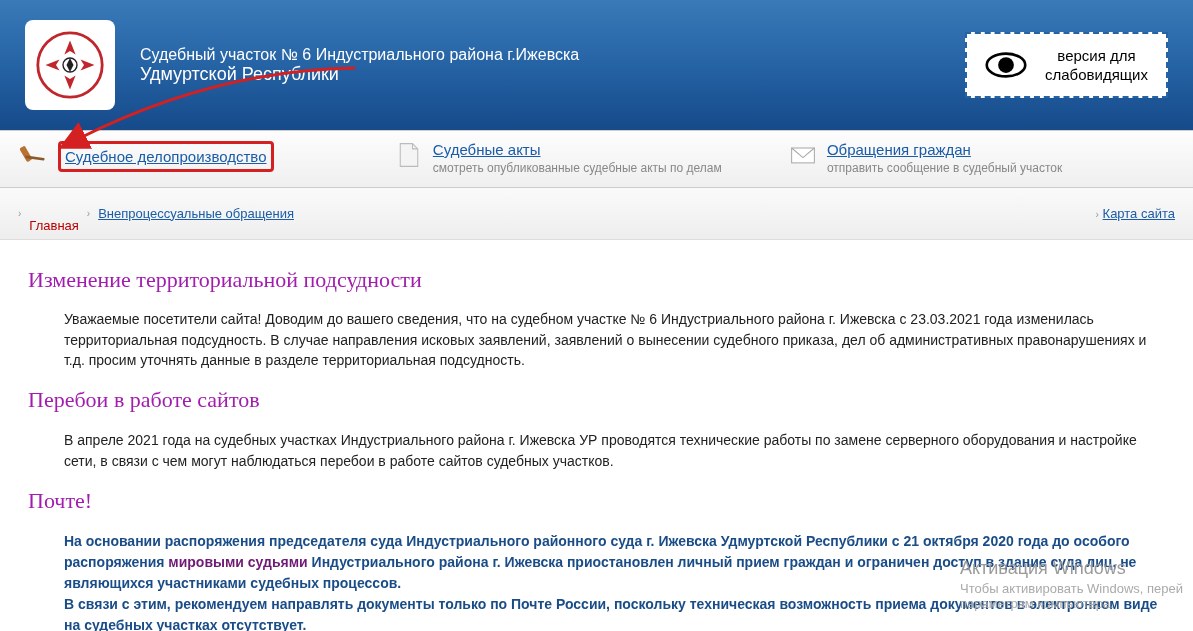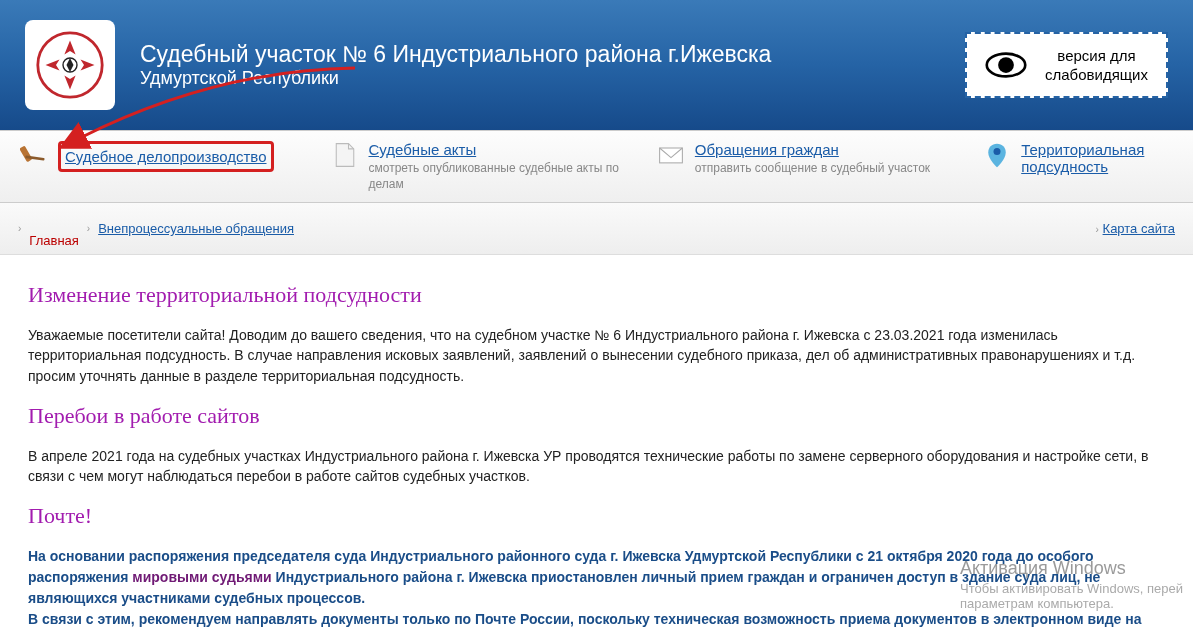--- a/index.html
+++ b/index.html
@@ -11,21 +11,21 @@
   display: flex;
   align-items: center;
   position: relative;
 }
 .logo {
   width: 90px; height: 90px; background: #fff; border-radius: 8px;
   display: flex; align-items: center; justify-content: center; margin-right: 25px;
 }
 .logo svg { width: 70px; height: 70px; }
 .title-block { color: #fff; }
-.title-line1 { font-size: 23px; font-weight: normal; margin-bottom: 0; }
+.title-line1 { font-size: 16px; font-weight: normal; margin-bottom: 0; }
 .title-line2 { font-size: 18px; font-weight: normal; }
 
 .vision-btn {
   position: absolute; right: 25px; top: 32px;
   background: #fff; border: 2px dashed #2563a5; padding: 10px 18px;
   display: flex; align-items: center; gap: 18px; cursor: pointer;
 }
 .vision-text { text-align: center; font-size: 15px; line-height: 1.3; }
 .eye-icon { width: 42px; height: 42px; }
 
@@ -52,21 +52,21 @@
   font-size: 13px;
   position: relative;
 }
 .breadcrumb .sep { color: #999; font-size: 10px; }
 .breadcrumb .bc-main { color: #b00; margin-top: 24px; }
 .breadcrumb .bc-link { color: #1a5ca8; text-decoration: underline; cursor: pointer; text-align: right; }
 .sitemap { position: absolute; right: 18px; }
 
 .content { padding: 18px 28px; color: #222; line-height: 1.45; }
 .content h2 { color: #a21caf; font-family: Georgia, 'Times New Roman', serif; font-weight: normal; font-size: 22px; margin-bottom: 14px; margin-top: 6px; }
-.content p { margin-bottom: 14px; font-size: 14px; }
+.content p { margin-bottom: 14px; font-size: 14px; margin-left: 36px; }
 .notice { font-weight: bold; color: #1a4d88; font-size: 14.5px; line-height: 1.5; }
 .notice .normal { font-weight: bold; color: #701a75; }
 
 .arrow-svg { position: absolute; pointer-events: none; z-index: 50; }
 
 .win-activate {
   position: absolute; right: 10px; bottom: 20px; color: #aaa; font-size: 13px; text-align: left;
   pointer-events: none;
 }
 .win-activate .w1 { font-size: 18px; color: #9a9a9a; margin-bottom: 2px; }
@@ -131,29 +131,20 @@
     <svg class="nav-icon" viewBox="0 0 32 32">
       <rect x="3" y="8" width="26" height="17" fill="#fff" stroke="#aaa" stroke-width="1.2"></rect>
       <path d="M3 8 L16 19 L29 8" fill="none" stroke="#aaa" stroke-width="1.2"></path>
     </svg>
     <div class="nav-body">
       <span class="nav-link">Обращения граждан</span>
       <div class="nav-sub">отправить сообщение в судебный участок</div>
     </div>
   </div>
 
-  <div class="nav-item" style="flex:0.6">
-    <svg class="nav-icon" viewBox="0 0 32 32">
-      <path d="M16 3 C10 3 6 7 6 13 C6 21 16 30 16 30 C16 30 26 21 26 13 C26 7 22 3 16 3 Z" fill="#5bb4e0"></path>
-      <circle cx="16" cy="12" r="4" fill="#1a5ca8"></circle>
-    </svg>
-    <div class="nav-body">
-      <span class="nav-link">Территориальная подсудность</span>
-    </div>
-  </div>
 </div>
 
 <div class="breadcrumb">
   <span class="sep">›</span>
   <span class="bc-main">Главная</span>
   <span class="sep">›</span>
   <span class="bc-link">Внепроцессуальные обращения</span>
   <span class="sitemap">
     <span class="sep">›</span>
     <span class="bc-link">Карта сайта</span>

